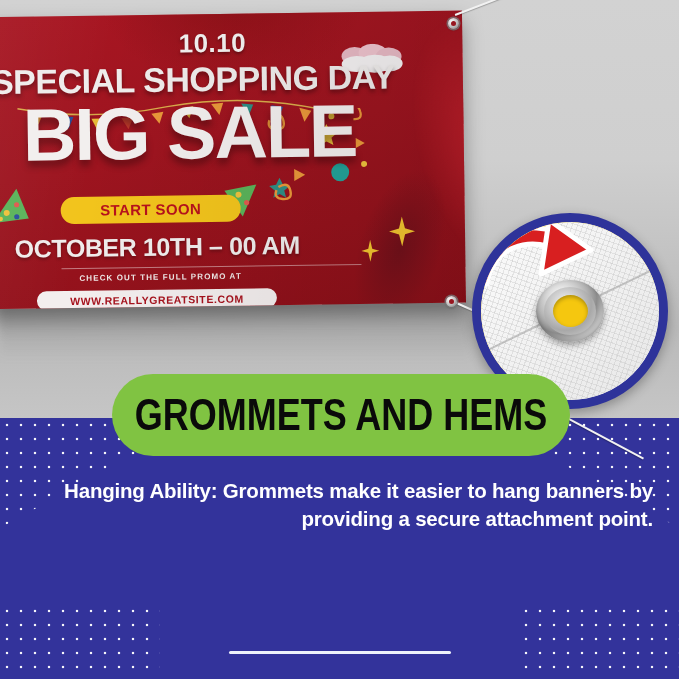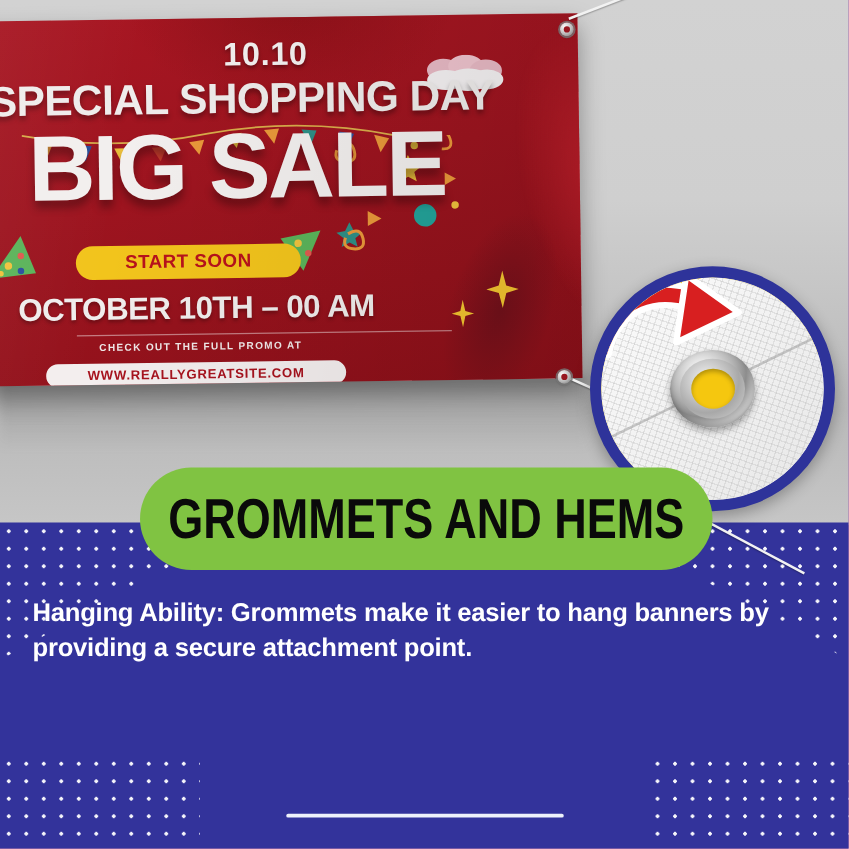--- a/index.html
+++ b/index.html
@@ -2,21 +2,21 @@
 <html><head>
 <meta charset="utf-8">
 <style>
   html,body{margin:0;padding:0;background:#fff;}
   body{font-family:"Liberation Sans",sans-serif;}
 
   #poster{
     position:relative;
     width:679px;height:679px;
     overflow:hidden;
-    background:#701a75;
+    background:#0f172a;
   }
 
   
   .wall{
     position:absolute;left:0;top:0;width:679px;height:420px;
     background:
       linear-gradient(180deg,#d2d2d2 0%,#cfcfcf 38%,#c2c2c2 62%,#b9b9b9 78%,#c6c6c6 100%);
   }
   .wall-shade{
     position:absolute;left:0;top:300px;width:470px;height:60px;
@@ -187,21 +187,21 @@
     background:#80c342;border-radius:41px;z-index:9;
   }
   .pill-t{
     position:absolute;inset:0;display:flex;align-items:center;justify-content:center;
     color:#0a0a0a;font-weight:bold;font-size:45px;letter-spacing:0px;
     transform:scaleX(.80);transform-origin:center;
     white-space:nowrap;
   }
 
   .para{
-    position:absolute;left:26px;width:627px;text-align:left;
+    position:absolute;left:26px;width:627px;text-align:right;
     color:#ffffff;font-weight:bold;font-size:20.5px;line-height:1.38;
     letter-spacing:-.2px;
   }
   #p1{top:477px;}
   #p2{top:563px;}
 
   .btmline{
     position:absolute;left:229px;top:651px;width:222px;height:3px;
     background:#eef2fb;border-radius:2px;
   }

